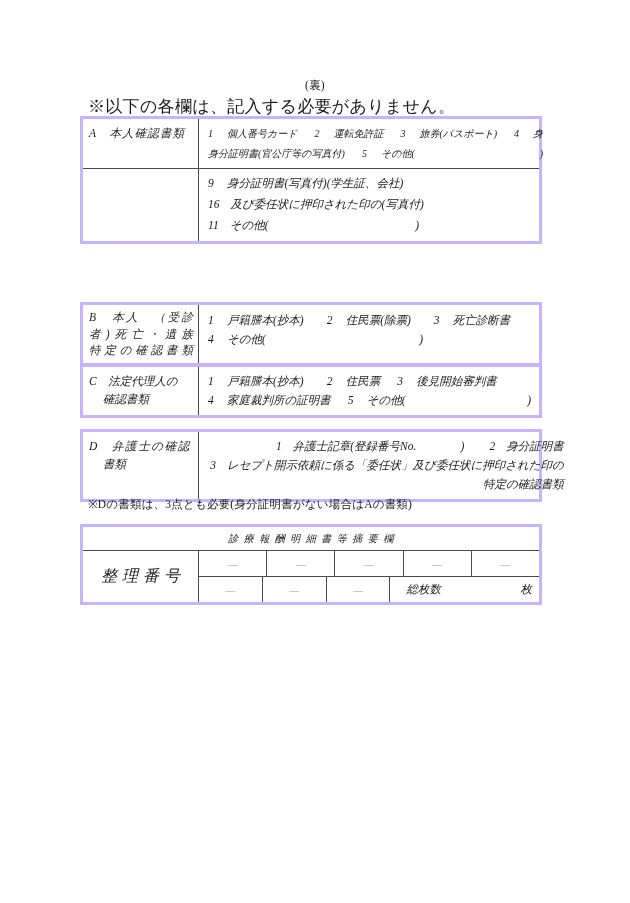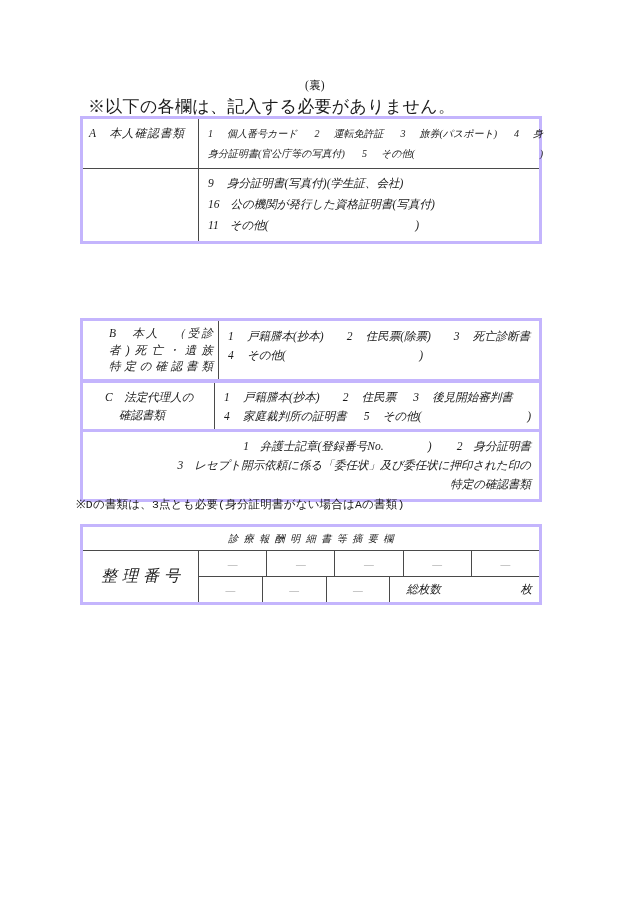--- a/index.html
+++ b/index.html
@@ -128,32 +128,32 @@
   }
   #sec-a .body-cell.top {
     padding: 5px 8px 4px 9px;
   }
   #sec-a .body-cell.list {
     padding: 4px 8px 5px 9px;
     line-height: 21px;
   }
 
   
-  #sec-b { top: 318px; padding-left: 20px; }
+  #sec-b { top: 302px; }
   #sec-b .lbl-cell {
     padding: 4px 5px 4px 6px;
     line-height: 16.5px;
   }
   #sec-b .body-cell {
     padding-top: 6px;
     line-height: 19px;
   }
 
   
-  #sec-c { top: 380px; padding-left: 16px; }
+  #sec-c { top: 364px; }
   #sec-c .lbl-cell {
     padding: 5px 5px 5px 6px;
     line-height: 18px;
   }
   #sec-c .body-cell {
     padding-top: 5px;
     line-height: 19px;
   }
 
   
@@ -163,26 +163,25 @@
     line-height: 18px;
   }
   #sec-d .body-cell {
     padding-top: 5px;
     line-height: 19px;
     text-align: right;
   }
 
   .note-d {
     position: absolute;
-    left: 76px;
+    left: 88px;
     top: 496px;
     font-size: 11.5px;
     letter-spacing: 0.2px;
     white-space: nowrap;
-    font-family: Liberation Mono, monospace;
   }
 
   
   #sec-sum {
     top: 524px;
   }
   .sum-head {
     height: 23px;
     line-height: 23px;
     text-align: center;
@@ -269,21 +268,21 @@
         </div>
       </div>
     </div>
     <div class="row">
       <div class="lbl-cell">&nbsp;</div>
       <div class="body-cell list">
         <div class="line">
           <span class="num">9</span><span class="sp2"></span><span>身分証明書(写真付)(学生証、会社)</span>
         </div>
         <div class="line">
-          <span class="num">16</span><span class="sp2"></span><span>公の機関が発行した資格証明書(写真付)</span>
+          <span class="num">16</span><span class="sp2"></span><span>及び委任状に押印された印の(写真付)</span>
         </div>
         <div class="line">
           <span class="num">11</span><span class="sp2"></span><span>その他(</span><span class="paren-right" style="margin-right:112px">)</span>
           <span class="clear"></span>
         </div>
       </div>
     </div>
   </div>
 
   <div class="frame" id="sec-b">
@@ -318,20 +317,24 @@
         <div class="line">
           <span class="num">4</span><span class="sp2"></span><span>家庭裁判所の証明書</span><span class="sp3"></span><span class="num">5</span><span class="sp2"></span><span>その他(</span><span class="paren-right">)</span>
           <span class="clear"></span>
         </div>
       </div>
     </div>
   </div>
 
   <div class="frame" id="sec-d">
     <div class="row">
+      <div class="lbl-cell">
+        <span class="lbl-line ls-d">D　弁護士の確認</span>
+        <span class="lbl-line indent1">書類</span>
+      </div>
       <div class="body-cell">
         <div class="line">
           <span class="num">1</span><span class="sp2"></span><span>弁護士記章(登録番号No.</span><span style="display:inline-block;width:44px"></span><span>)</span><span class="sp4"></span><span class="num">2</span><span class="sp2"></span><span>身分証明書</span>
         </div>
         <div class="line">
           <span class="num">3</span><span class="sp2"></span><span>レセプト開示依頼に係る「委任状」及び委任状に押印された印の</span>
         </div>
         <div class="line">
           <span>特定の確認書類</span>
         </div>

